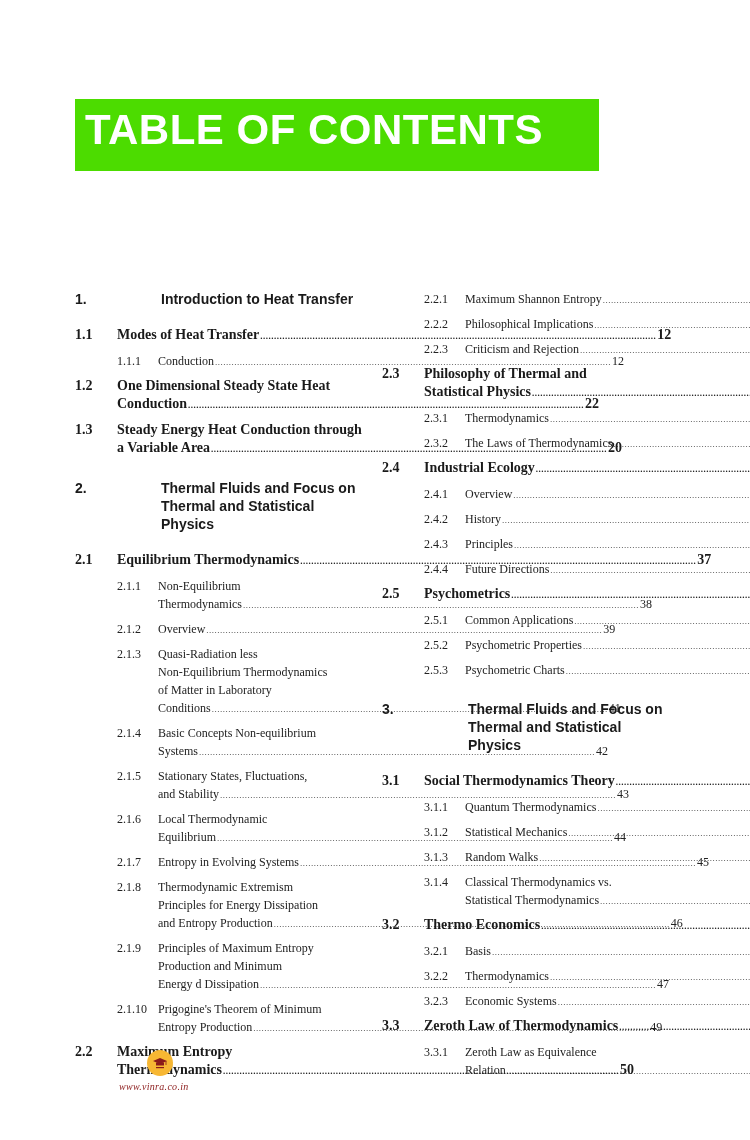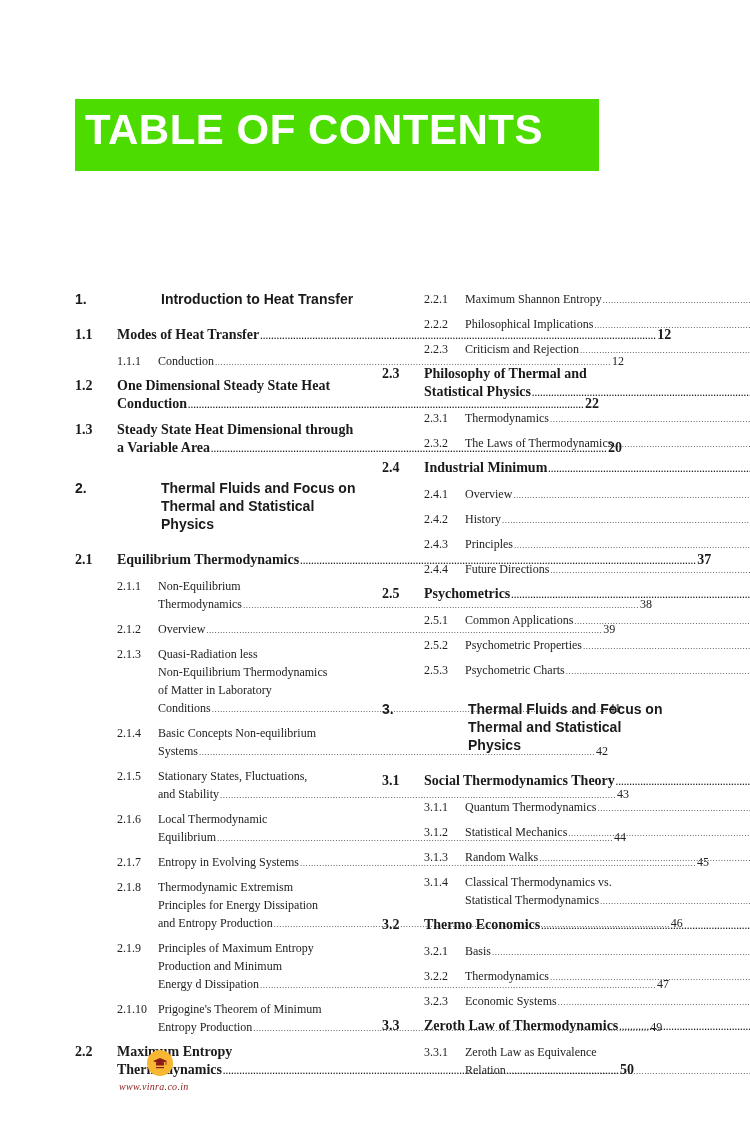--- a/index.html
+++ b/index.html
@@ -65,21 +65,21 @@
       <div class="line">
           <span class="t">Conduction</span>
           <span class="dots"></span>
           <span class="pg">22</span>
         </div>
       </span>
   </div>
   <div class="sec">
     <span class="num">1.3</span>
     <span class="txt">
-        <div>Steady State Heat Dimensional through</div>
+        <div>Steady Energy Heat Conduction through</div>
       <div class="line">
           <span class="t">a Variable Area</span>
           <span class="dots"></span>
           <span class="pg">20</span>
         </div>
       </span>
   </div>
 
   <div class="gap"></div>
 
@@ -264,21 +264,21 @@
   <div class="sub">
     <span class="num">2.3.2</span>
     <span class="txt line">
         <span class="t">The Laws of Thermodynamics</span>
         <span class="dots"></span>
       </span>
   </div>
   <div class="sec">
     <span class="num">2.4</span>
     <span class="txt line">
-        <span class="t">Industrial Minimum</span>
+        <span class="t">Industrial Ecology</span>
         <span class="dots"></span>
       </span>
   </div>
   <div class="sub">
     <span class="num">2.4.1</span>
     <span class="txt line">
         <span class="t">Overview</span>
         <span class="dots"></span>
       </span>
   </div>

